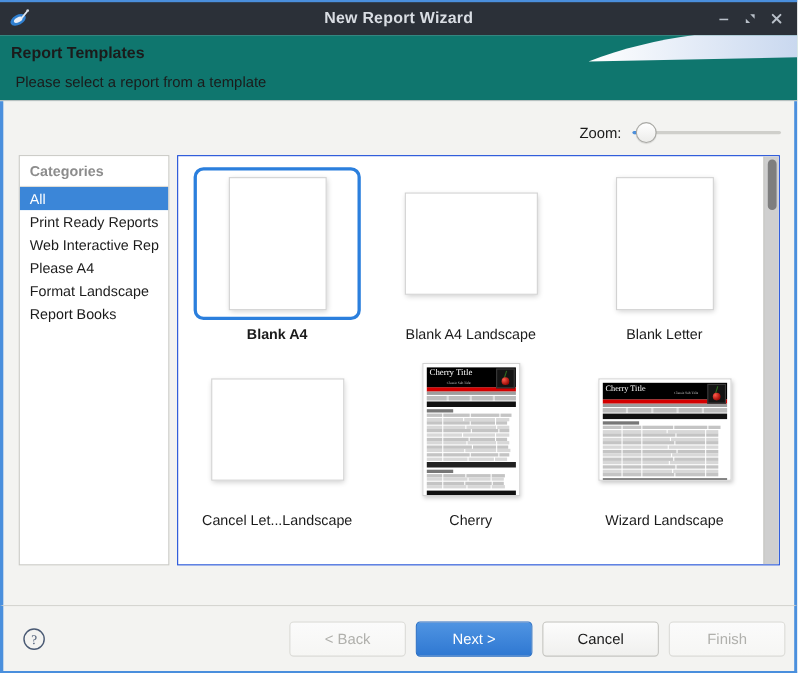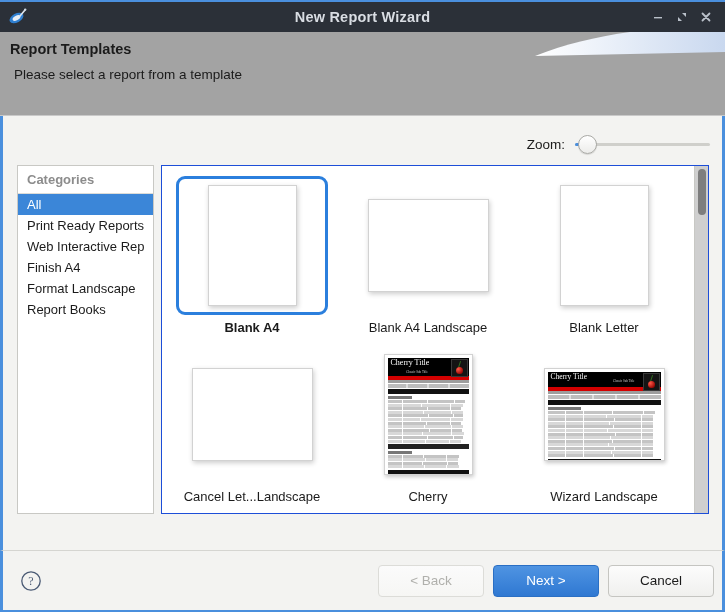--- a/index.html
+++ b/index.html
@@ -58,22 +58,22 @@
     width: 22px; height: 22px;
     display: flex; align-items: center; justify-content: center;
     color: #b9c0c9;
     cursor: default;
   }
   .win-btn svg { display: block; }
 
   
   .header {
     position: relative;
-    background: #a3a3a3;
-    height: 84px;
+    background: #0f766e;
+    height: 60px;
     flex: 0 0 auto;
     border-bottom: 1px solid #c9c9c9;
     overflow: hidden;
     box-sizing: border-box;
   }
   .header .swoosh {
     position: absolute;
     right: 0; top: -2px;
     width: 190px; height: 42px;
     overflow: hidden;
@@ -429,21 +429,21 @@
       </div>
     </div>
 
     <div class="panels">
 
       <div class="cat-panel">
         <div class="cat-header">Categories</div>
         <div class="cat-item selected">All</div>
         <div class="cat-item">Print Ready Reports</div>
         <div class="cat-item">Web Interactive Rep</div>
-        <div class="cat-item">Finish A4</div>
+        <div class="cat-item">Please A4</div>
         <div class="cat-item">Format Landscape</div>
         <div class="cat-item">Report Books</div>
       </div>
 
       <div class="tmpl-panel">
         <div class="tmpl-scroll-area">
           <div class="tmpl-grid">
 
             <div class="tmpl-cell selected">
               <div class="tmpl-frame">
@@ -741,16 +741,17 @@
     <div class="help-btn">
       <svg width="22" height="22" viewBox="0 0 22 22">
         <circle cx="11" cy="11" r="9.2" fill="none" stroke="#4a5a74" stroke-width="1.3"></circle>
         <text x="11" y="15.4" text-anchor="middle" font-family="Liberation Serif, serif" font-size="12" fill="#4a5a74">?</text>
       </svg>
     </div>
     <div class="btn-row">
       <div class="btn disabled">&lt; Back</div>
       <div class="btn primary">Next &gt;</div>
       <div class="btn">Cancel</div>
+      <div class="btn disabled">Finish</div>
     </div>
   </div>
 
 </div>
 
 </body></html>

